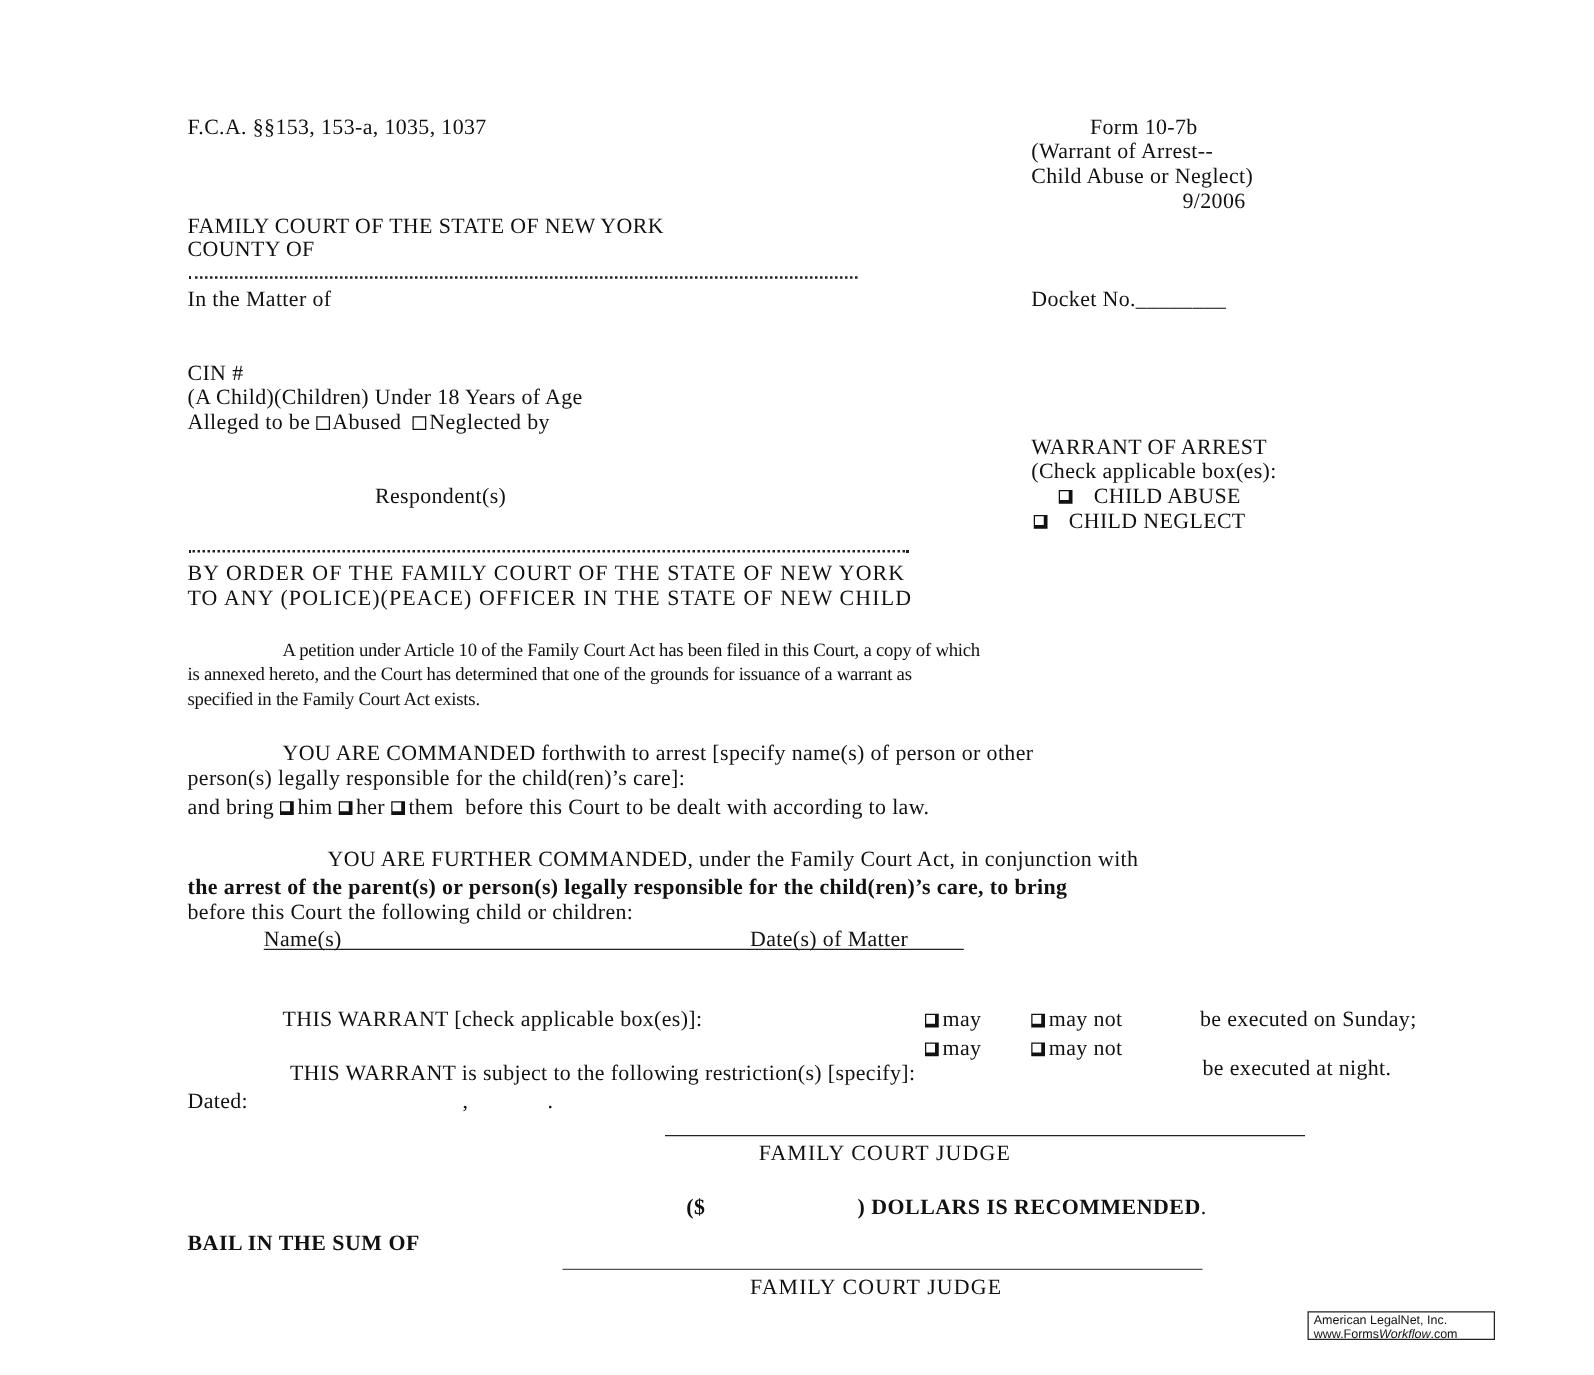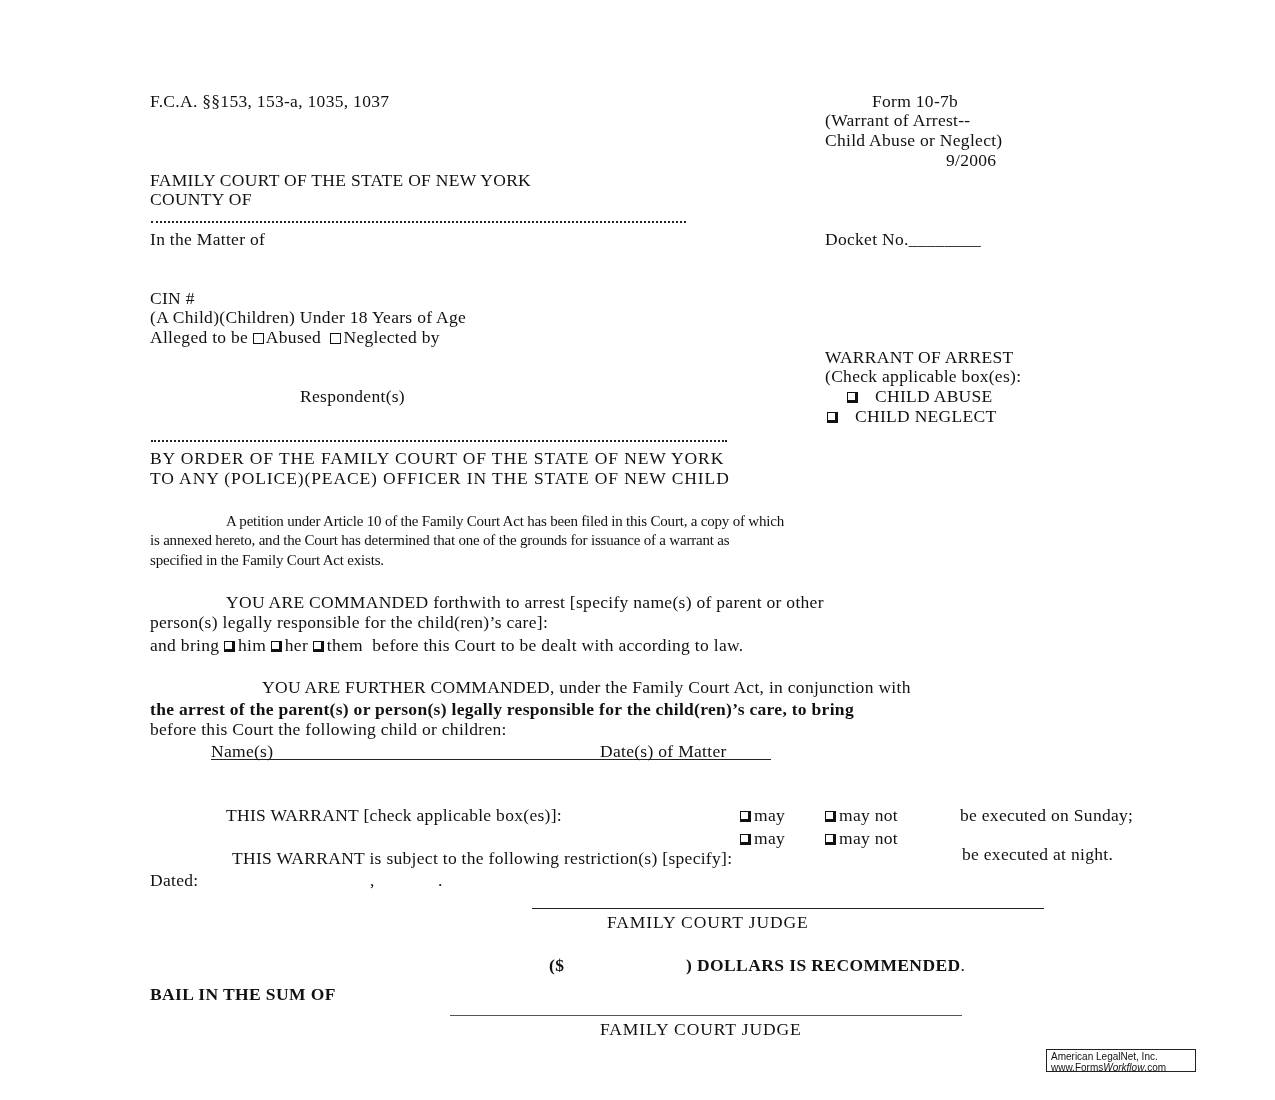--- a/index.html
+++ b/index.html
@@ -50,21 +50,21 @@
 
 <div class="dots" style="left:151px;top:440px;width:576px;"></div>
 
 <div class="t wide" style="left:150px;top:448px;">BY ORDER OF THE FAMILY COURT OF THE STATE OF NEW YORK</div>
 <div class="t wide" style="left:150px;top:468px;">TO ANY (POLICE)(PEACE) OFFICER IN THE STATE OF NEW CHILD</div>
 
 <div class="t narrow" style="left:226px;top:511px;">A petition under Article 10 of the Family Court Act has been filed in this Court, a copy of which</div>
 <div class="t narrow" style="left:150px;top:530px;">is annexed hereto, and the Court has determined that one of the grounds for issuance of a warrant as</div>
 <div class="t narrow" style="left:150px;top:550px;">specified in the Family Court Act exists.</div>
 
-<div class="t" style="left:226px;top:592px;">YOU ARE COMMANDED forthwith to arrest [specify name(s) of parent or other</div>
+<div class="t" style="left:226px;top:592px;">YOU ARE COMMANDED forthwith to arrest [specify name(s) of person or other</div>
 <div class="t" style="left:150px;top:612px;">person(s) legally responsible for the child(ren)’s care]:</div>
 <div class="t" style="left:150px;top:635px;">
   <span>and bring </span><span class="sbox"></span><span>him</span>&nbsp;<span class="sbox"></span><span>her</span>&nbsp;<span class="sbox"></span><span>them</span><span style="white-space:pre;">  before this Court to be dealt with according to law.</span>
 </div>
 
 <div class="t" style="left:226px;top:677px;margin-left:36px;">YOU ARE FURTHER COMMANDED, under the Family Court Act, in conjunction with</div>
 <div class="t" style="left:150px;top:699px;font-weight:bold;">the arrest of the parent(s) or person(s) legally responsible for the child(ren)’s care, to bring</div>
 <div class="t" style="left:150px;top:719px;">before this Court the following child or children:</div>
 <div class="t" style="left:211px;top:741px;width:560px;border-bottom:1.5px solid #222;height:18px;">
   <span>Name(s)</span>

